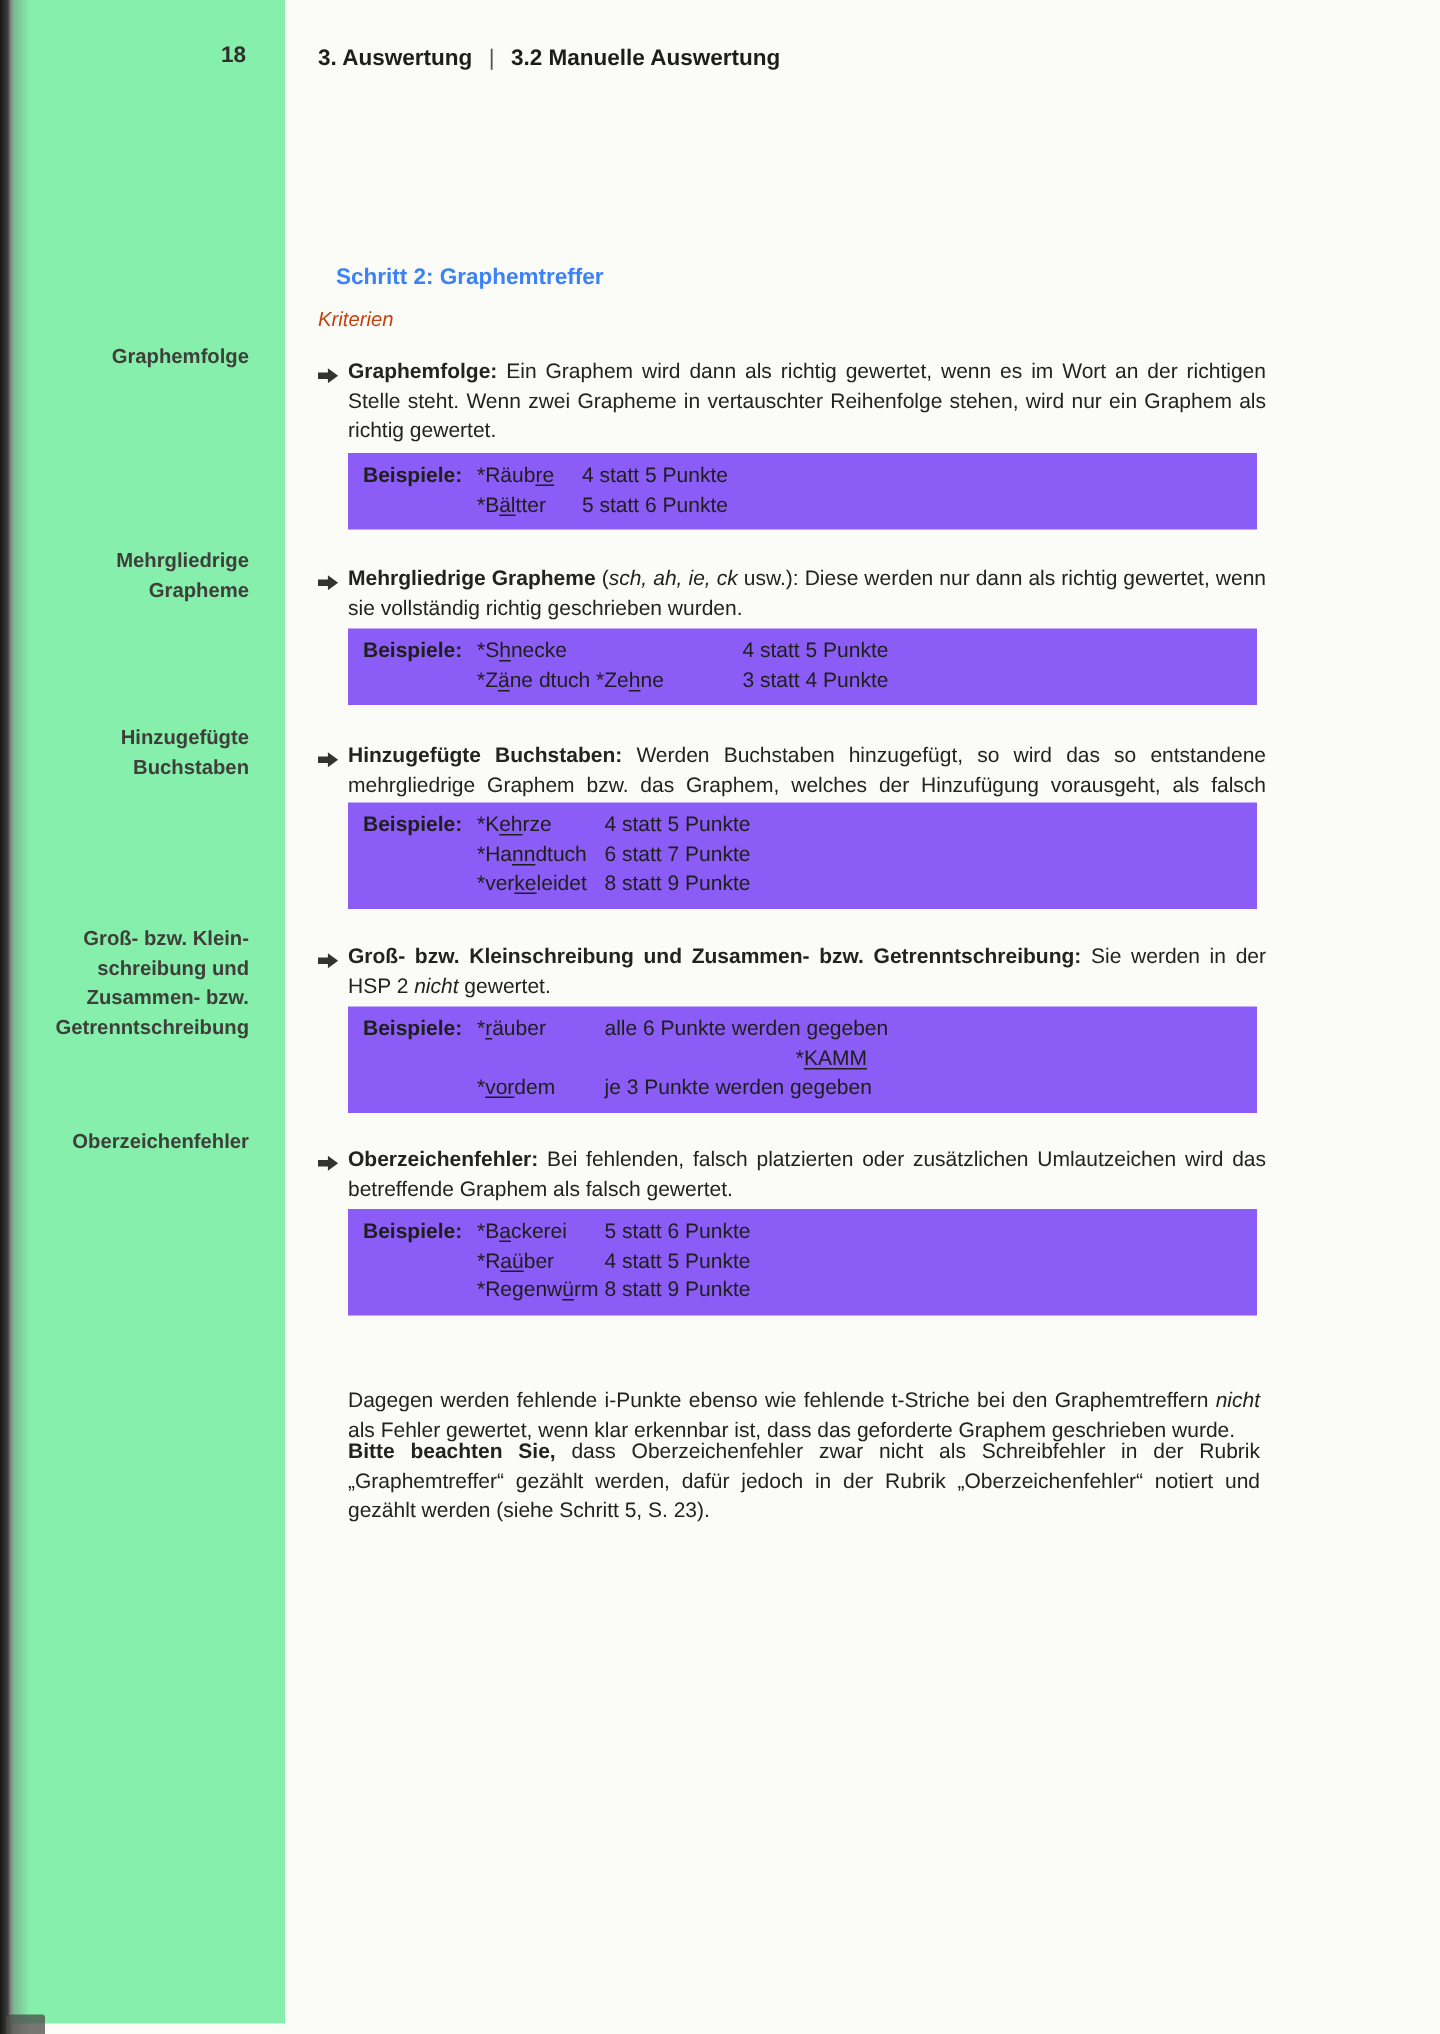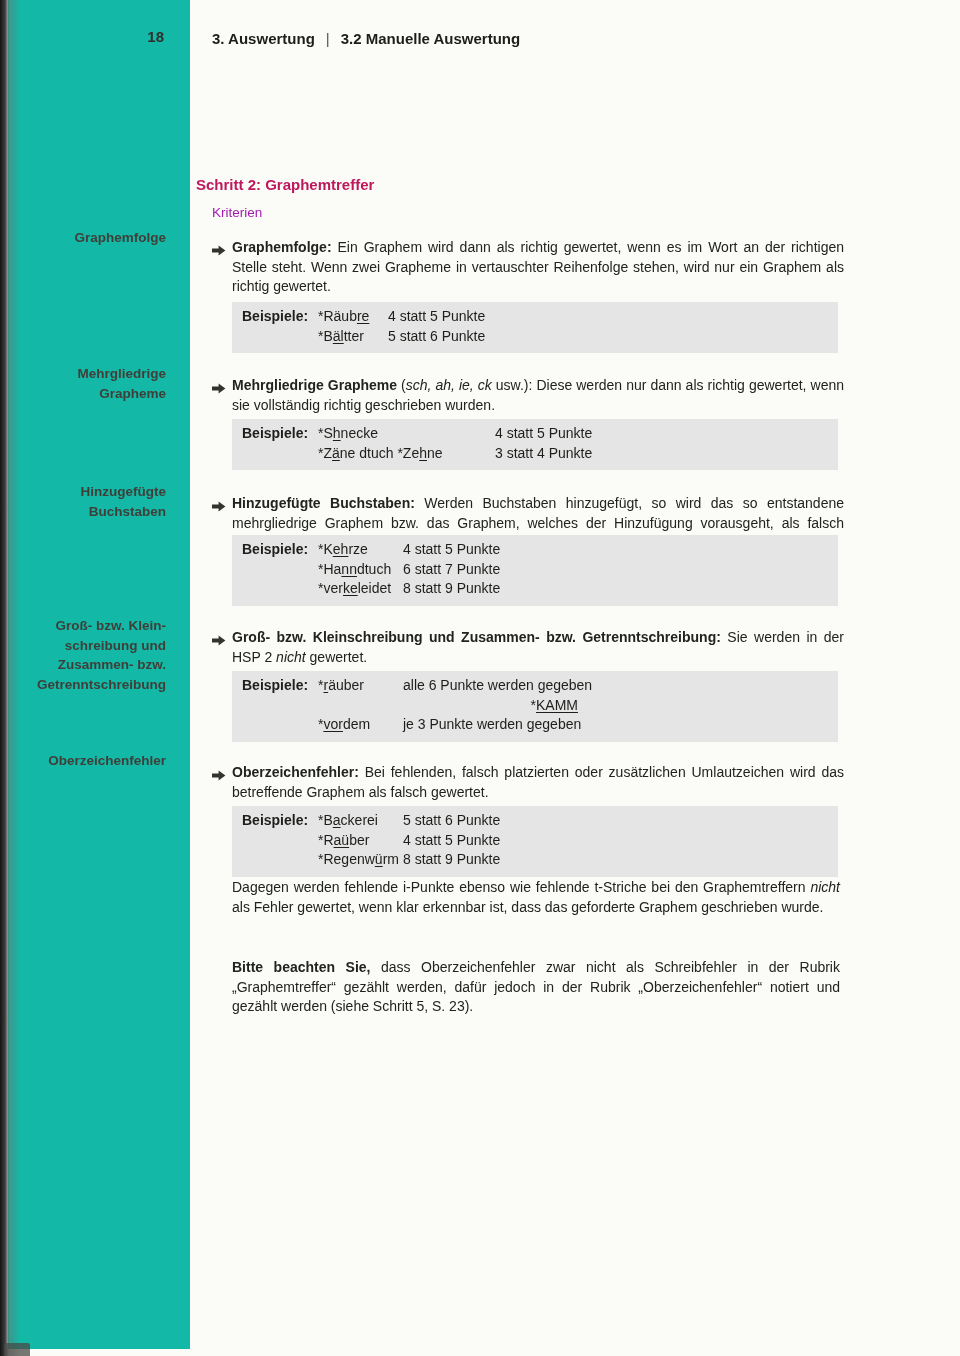--- a/index.html
+++ b/index.html
@@ -14,84 +14,84 @@
     background:linear-gradient(to right,#151515 0px,#3c3c3c 5px,rgba(110,110,108,.45) 9px,rgba(180,180,178,0) 20px);
     z-index:3;
   }
   .corner-mark{
     position:absolute;left:4px;bottom:0;width:26px;height:13px;
     background:#4a4a47;opacity:.75;z-index:3;border-radius:2px 2px 0 0;
   }
   
   .margin-col{
     position:absolute;left:8px;top:0;width:182px;height:1349px;
-    background:#14b8a6;z-index:1;
+    background:#86efac;z-index:1;
   }
   .page-number{
     position:absolute;top:28px;right:26px;
     font-size:15px;font-weight:bold;color:#2f2f2c;
   }
   .margin-label{
     position:absolute;right:24px;left:8px;
     text-align:right;font-weight:bold;font-size:13.5px;line-height:19.5px;
     color:#3f3f3a;white-space:pre-line;
   }
   .ml-0{top:228px}.ml-1{top:364px}.ml-2{top:482px}.ml-3{top:616px}.ml-4{top:751px}
 
   
   .running-head{
     position:absolute;left:212px;top:30px;font-size:15px;font-weight:bold;color:#1d1d1a;z-index:2;
   }
   .running-head .sep{font-weight:normal;color:#55554f;margin:0 11px;}
 
   .title{
-    position:absolute;left:196px;top:166px;font-size:15px;font-weight:bold;color:#be185d;z-index:2;
+    position:absolute;left:224px;top:166px;font-size:15px;font-weight:bold;color:#3b82f6;z-index:2;
   }
   .kriterien{
-    position:absolute;left:212px;top:205px;font-size:13.5px;color:#a21caf;z-index:2;
+    position:absolute;left:212px;top:205px;font-size:13.5px;font-style:italic;color:#c2410c;z-index:2;
   }
 
   
   .para{
     position:absolute;left:212px;width:632px;box-sizing:border-box;
     padding-left:20px;font-size:14px;line-height:19.5px;text-align:justify;z-index:2;
   }
   .para .arrow{
     position:absolute;left:0;top:4px;width:14px;height:11px;display:inline-block;
   }
   .p-s0{top:224px}.p-s1{top:362px}.p-s2{top:480px}.p-s3{top:614px}.p-s4{top:749px}
 
   .seg-bold{font-weight:bold;}
   .seg-italic{font-style:italic;}
 
   
   .exbox{
     position:absolute;left:232px;width:606px;box-sizing:border-box;
-    background:#e5e5e5;padding:5px 10px 7px 10px;
+    background:#8b5cf6;padding:5px 10px 7px 10px;
     font-size:14px;line-height:19.5px;display:flex;z-index:2;
   }
   .box-s0{top:302px}.box-s1{top:419px}.box-s2{top:535px}.box-s3{top:671px}.box-s4{top:806px}
   .ex-label{flex:0 0 76px;font-weight:bold;color:#1e1e1b;}
   .ex-rows{flex:1;}
   .ex-row{display:flex;justify-content:center;}
   .ex-row .w{color:#1e1e1b;}
   .ex-row .pts{flex:1;color:#1e1e1b;}
   .box-s0 .ex-row .w{flex:0 0 70px}
   .box-s1 .ex-row .w{flex:0 0 177px}
   .box-s2 .ex-row .w{flex:0 0 85px}
   .box-s3 .ex-row .w{flex:0 0 85px}
   .box-s4 .ex-row .w{flex:0 0 85px}
   .u{text-decoration:underline;text-underline-offset:2px;}
 
   
   .closing{
     position:absolute;left:232px;width:608px;
     font-size:14px;line-height:19.5px;text-align:justify;z-index:2;
   }
-  .closing-0{top:864px}.closing-1{top:944px}
+  .closing-0{top:910px}.closing-1{top:944px}
 </style>
 </head>
 <body>
 
 <div class="page">
   <div class="spine"></div>
   <div class="corner-mark"></div>
 
   <aside class="margin-col">
     <div class="page-number">18</div>

